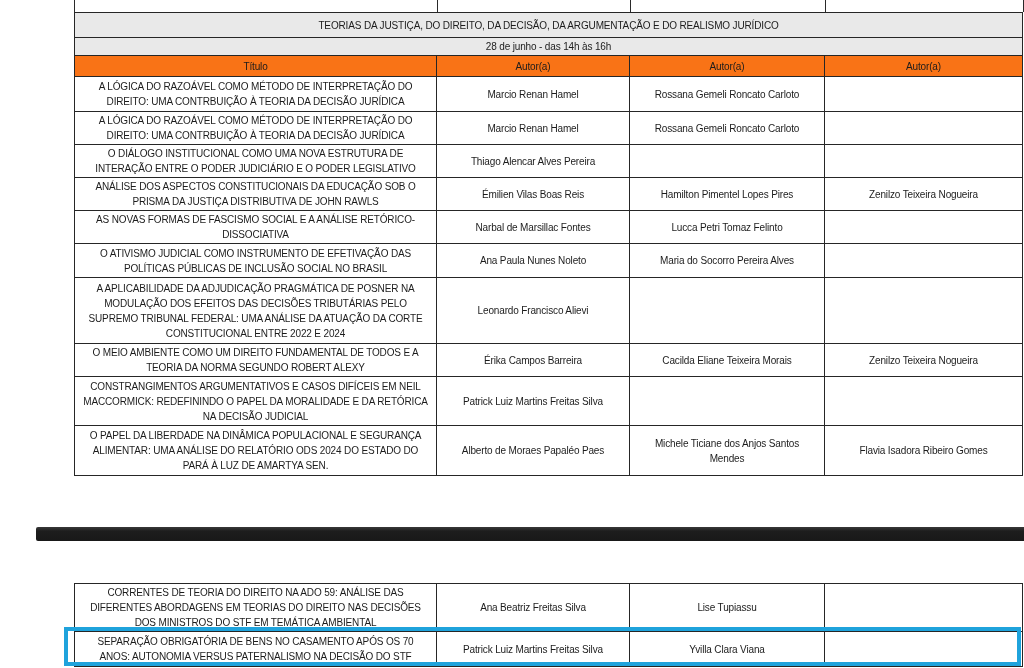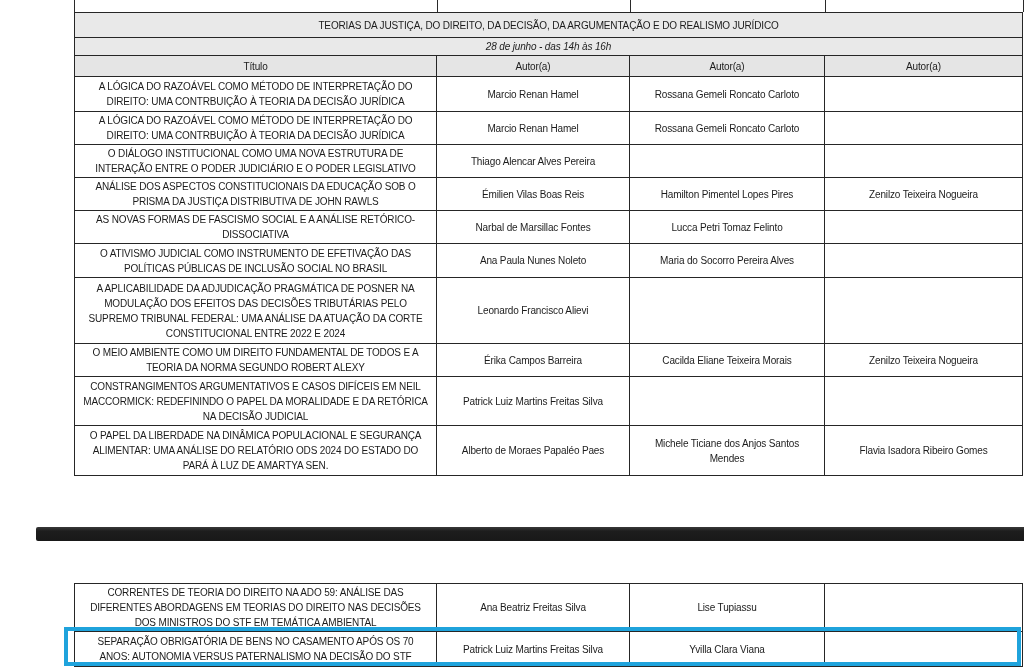--- a/index.html
+++ b/index.html
@@ -19,24 +19,24 @@
   table.sched td,table.sched th{
     border:1px solid #262626;text-align:center;vertical-align:middle;
     padding:1px 8px;font-size:10px;line-height:15px;overflow:hidden;
     font-weight:400;letter-spacing:-0.15px;
   }
   th.banner{
     background:#e9e9e9;font-size:12.5px;font-weight:700;letter-spacing:0;
     border-top:2px solid #262626;border-bottom:2px solid #262626;height:22px;line-height:20px;
   }
   th.session{
-    background:#e9e9e9;font-size:9.5px;font-weight:700;font-style:italic;height:14px;line-height:13px;
+    background:#e9e9e9;font-size:9.5px;font-weight:700;height:14px;line-height:13px;
   }
   th.colhead{
-    background:#e5e5e5;font-size:10.5px;font-weight:700;height:18px;line-height:17px;letter-spacing:0;
+    background:#f97316;font-size:10.5px;font-weight:700;height:18px;line-height:17px;letter-spacing:0;
   }
   td.title-cell{padding:1px 6px;}
   td.author-cell{padding:1px 6px;}
 
   .black-bar{
     position:absolute;left:0;top:527px;width:1024px;height:14px;border-radius:2px;
     background:linear-gradient(#383838,#1d1d1d 30%,#181818);
   }
   .highlight-outline{
     position:absolute;left:28px;top:627px;width:957px;height:39px;

